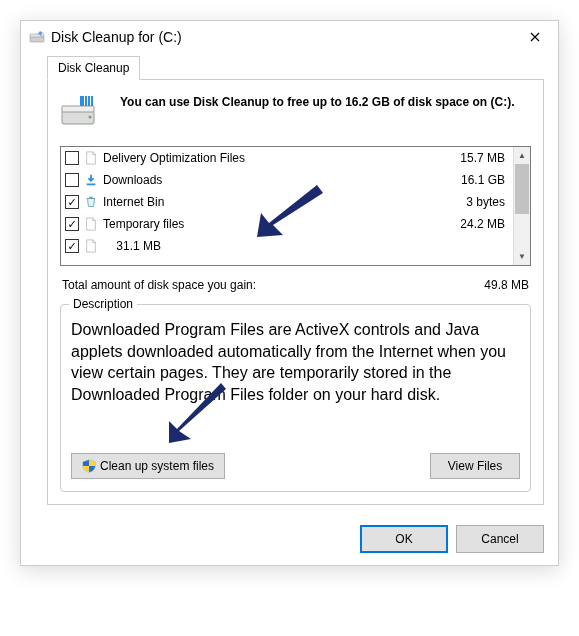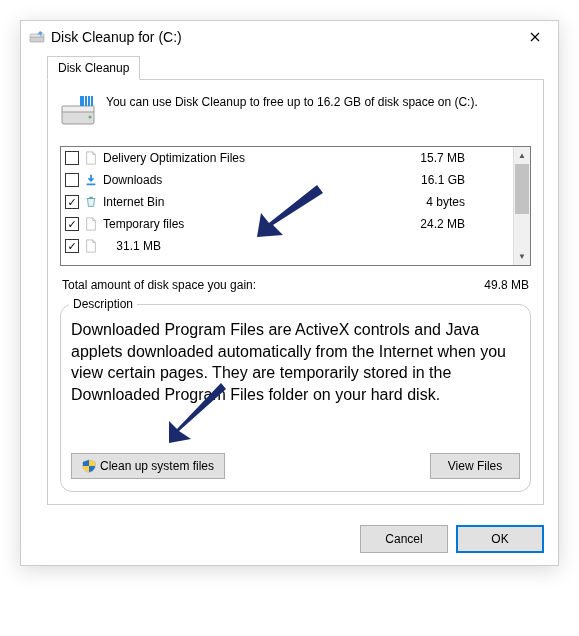--- a/index.html
+++ b/index.html
@@ -57,35 +57,35 @@
     cursor: pointer;
   }
   .tab-content {
     border: 1px solid #ccc;
     border-top: none;
     padding: 14px 12px 12px 12px;
     background: #fff;
   }
   .intro {
     display: flex;
-    gap: 10px;
+    gap: 24px;
     margin-bottom: 16px;
+    font-weight: bold;
   }
   .drive-icon {
     width: 36px; height: 36px; flex-shrink: 0;
   }
   .intro-text { font-size: 12px; line-height: 1.35; }
   .label { font-size: 12px; margin-bottom: 4px; }
   .file-list {
     border: 1px solid #7a7a7a;
     height: 120px;
     display: flex;
     background: #fff;
     margin-bottom: 10px;
-    gap: 40px;
   }
   .file-rows { flex: 1; overflow: hidden; }
   .file-row {
     display: flex;
     align-items: center;
     height: 22px;
     padding: 0 6px 0 4px;
     font-size: 12px;
     gap: 4px;
   }
@@ -112,21 +112,21 @@
     font-size:8px;color:#555;cursor:pointer;
   }
   .sb-track { flex:1; position:relative; }
   .sb-thumb { position:absolute; left:1px; right:1px; top:0; height:60%; background:#c2c2c2; cursor:pointer;}
   .total-row {
     display:flex; justify-content:space-between;
     font-size:12px; padding: 2px 2px 10px 2px; text-align: center;
   }
   .group {
     border: 1px solid #ccc;
-    border-radius: 12px;
+    border-radius: 4px;
     position: relative;
     padding: 14px 10px 12px 10px;
     margin-top: 2px;
   }
   .group-label {
     position:absolute; top:-8px; left:8px; background:#fff;
     padding:0 4px; font-size:12px;
   }
   .desc-text { font-size:16px; line-height:1.35; margin-bottom: 48px;}
   .btn-row { display:flex; justify-content:space-between; gap:10px; }
@@ -226,21 +226,21 @@
           <div class="file-row">
             <span class="chk">✓</span>
             <span class="row-icon">
               <svg viewBox="0 0 16 16" width="14" height="14">
                   <path d="M4 4h8l-1 9H5z" fill="#e8f0f8" stroke="#6aa"></path>
                   <path d="M3 4h10" stroke="#6aa"></path>
                   <path d="M6 2h4v2H6z" fill="#6aa"></path>
                 </svg>
             </span>
             <span class="row-name">Internet Bin</span>
-            <span class="row-size">4 bytes</span>
+            <span class="row-size">3 bytes</span>
           </div>
           <div class="file-row">
             <span class="chk">✓</span>
             <span class="row-icon">
               <svg viewBox="0 0 16 16" width="14" height="14">
                   <path d="M3 1h7l3 3v11H3z" fill="#fff" stroke="#bbb"></path>
                   <path d="M10 1v3h3" fill="none" stroke="#bbb"></path>
                 </svg>
             </span>
             <span class="row-name">Temporary files</span>
@@ -298,21 +298,21 @@
       </div>
 
       <svg class="arrow" style="position:absolute;left:195px;top:105px;" width="90" height="60" viewBox="0 0 90 60">
         <path d="M80 8 L30 40 L40 50 L14 52 L18 28 L26 38 L74 0 Z" fill="#1a2a6c"></path>
       </svg>
 
     </div>
   </div>
 
   <div class="footer">
+    <div class="btn ok">
+      <span>OK</span>
+    </div>
     <div class="btn">
       <span>Cancel</span>
     </div>
-    <div class="btn ok">
-      <span>OK</span>
-    </div>
   </div>
 
 </div>
 
 </body></html>

